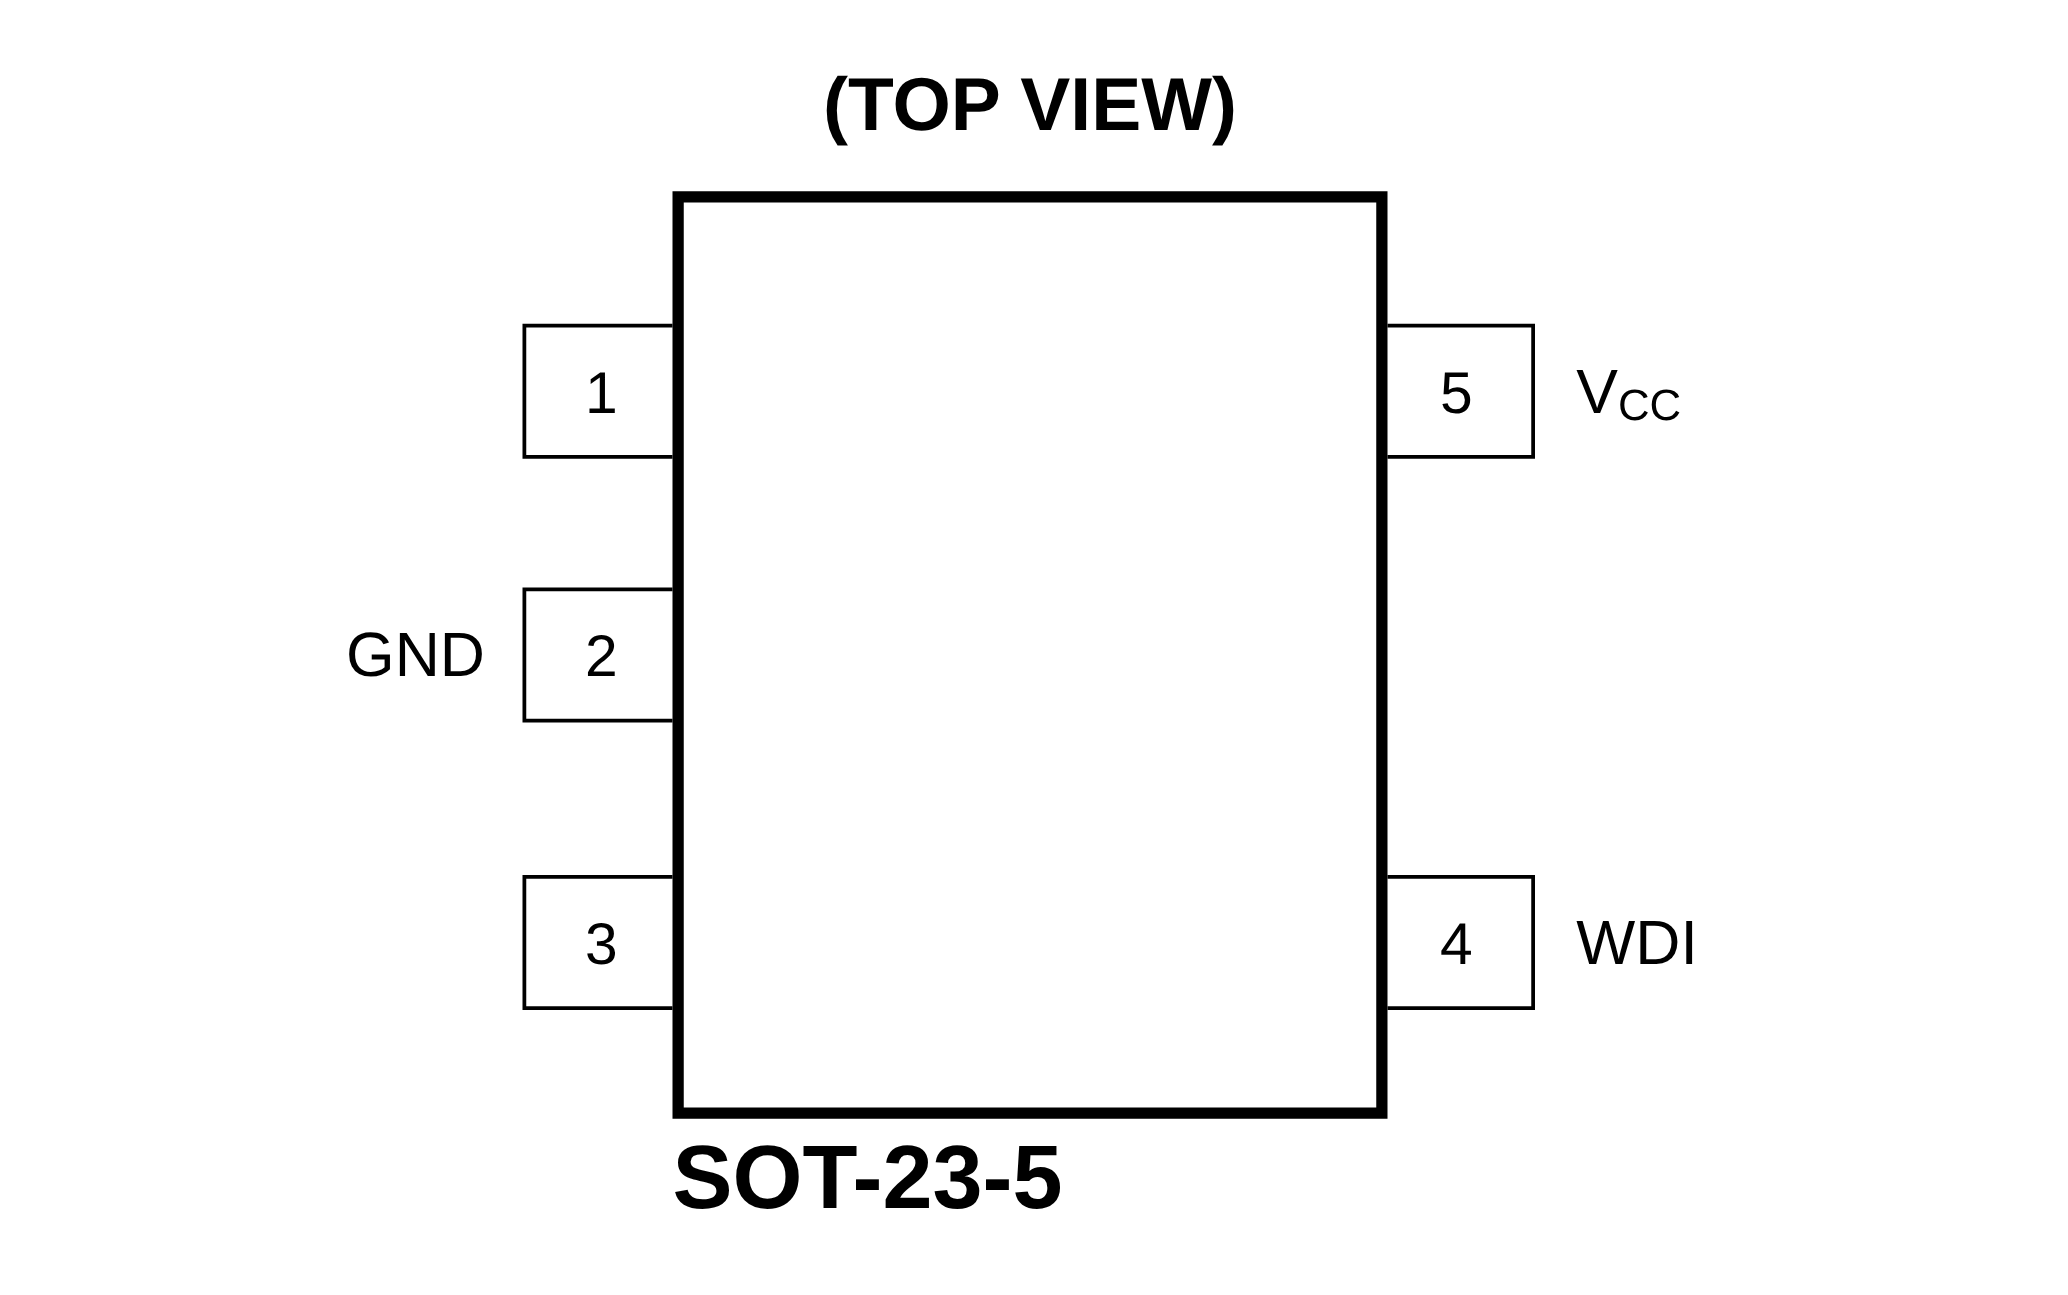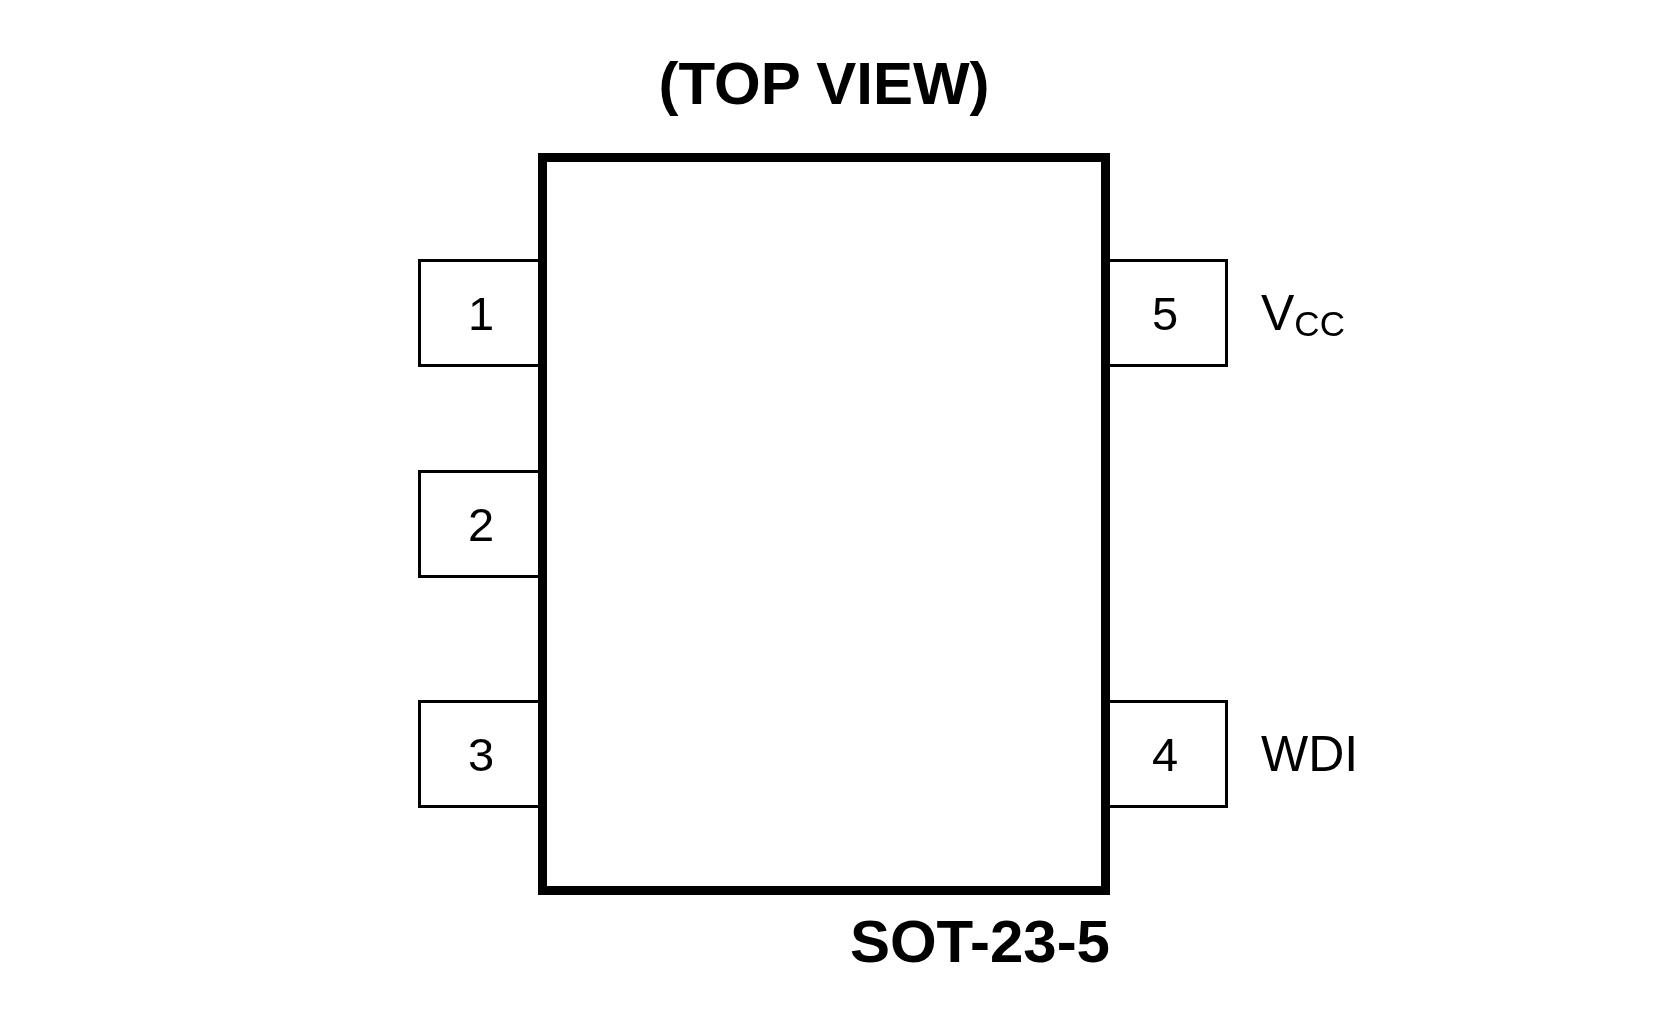--- a/index.html
+++ b/index.html
@@ -80,22 +80,22 @@
   .pin-label sub {
     font-size: 0.7em;
     vertical-align: -0.18em;
     line-height: 0;
   }
   .package-name {
     position: absolute;
     left: 538px;
     top: 906px;
     width: 572px;
-    text-align: right;
-    font-size: 60px;
+    text-align: left;
+    font-size: 72px;
     font-weight: bold;
     line-height: 72px;
     white-space: nowrap;
   }
 </style>
 </head>
 <body>
 
 <div class="canvas">
 
@@ -113,19 +113,20 @@
 
   <div class="pin-box side-right row-1">
     <span class="pin-num">5</span>
   </div>
   <div class="pin-box side-right row-3">
     <span class="pin-num">4</span>
   </div>
 
   <div class="chip-body"></div>
 
+  <div class="pin-label lbl-left row-2">GND</div>
 
   <div class="pin-label lbl-right row-3"><span>WDI</span><sub></sub></div>
   <div class="pin-label lbl-right row-1"><span>V</span><sub>CC</sub></div>
 
   <div class="package-name">SOT-23-5</div>
 
 </div>
 
 </body></html>

